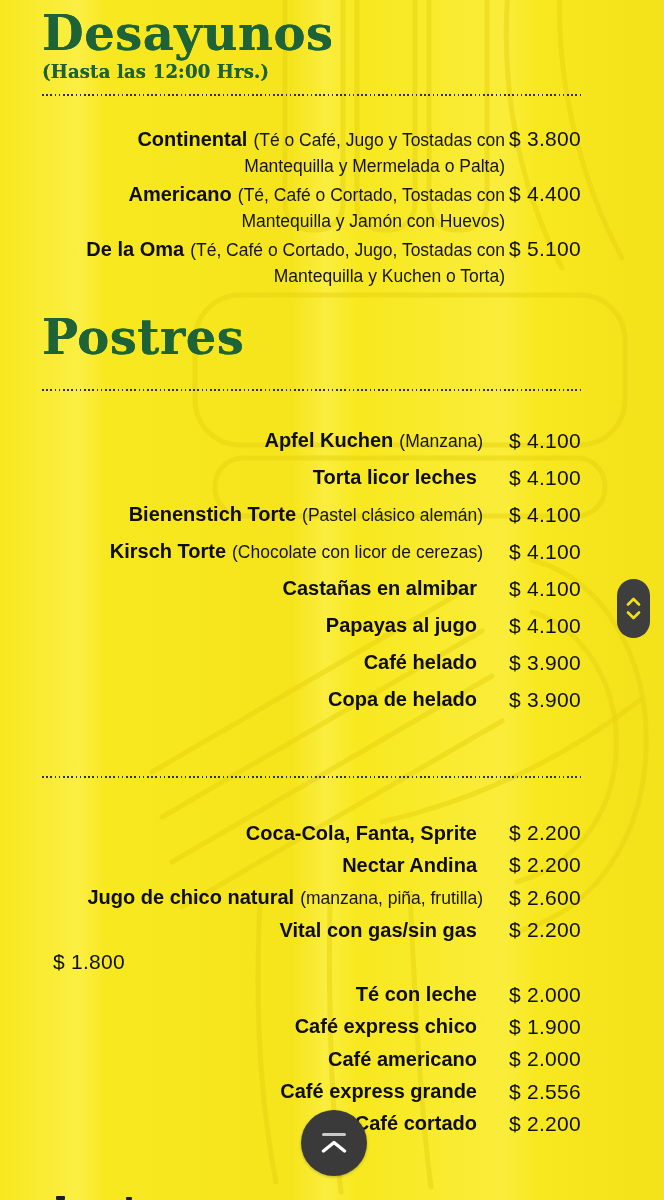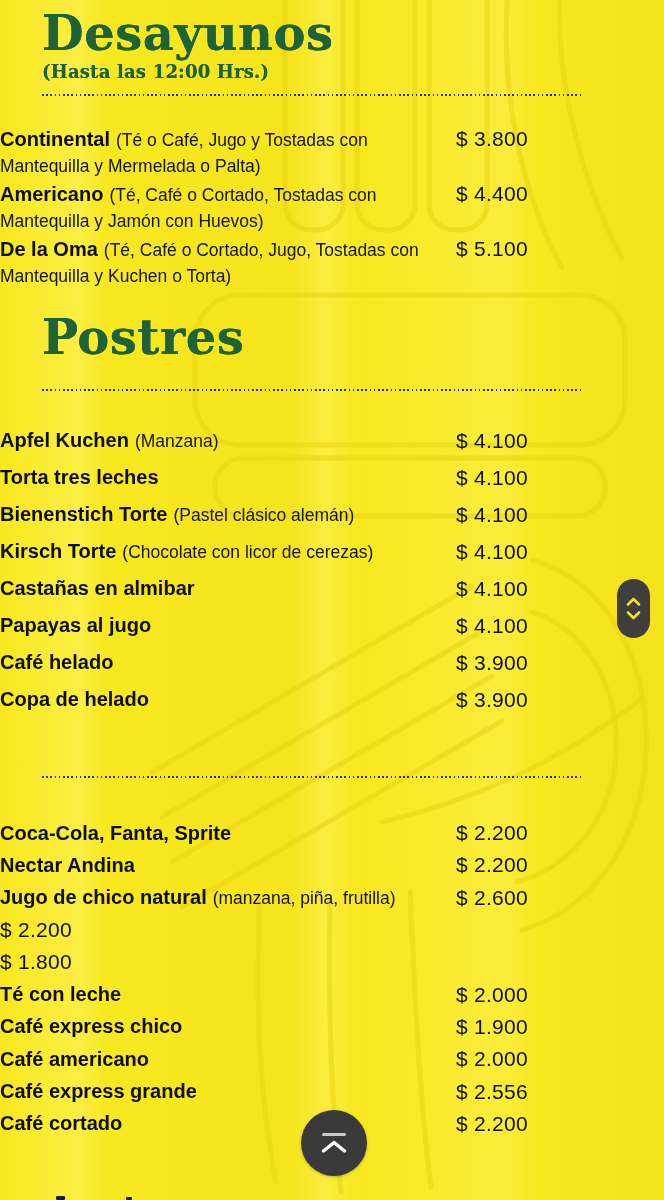--- a/index.html
+++ b/index.html
@@ -42,21 +42,21 @@
     text-shadow:0 0 .4px #1e6238;
   }
   .rule{
     margin-left:42px;width:540px;height:2px;
     background:repeating-linear-gradient(90deg,#2f2f2f 0 1.6px,transparent 1.6px 4.2px);
   }
   .sec-desayunos .rule{margin-top:11px;}
   .sec-postres .rule{margin-top:24px;}
   .sec-bebidas .rule{margin-top:14px;}
   
-  .items{width:528px;}
+  .items{margin-left:53px;width:528px;text-align:right;}
   .sec-desayunos .items{margin-top:30px;}
   .sec-postres .items{margin-top:31px;}
   .sec-bebidas .items{margin-top:39px;}
   .item{display:flex;justify-content:space-between;align-items:flex-start;margin-bottom:2px;}
   .itext{width:452px;font-size:17.5px;line-height:26px;color:#151515;}
   .iname{font-weight:700;font-size:20px;color:#0e0e0e;}
   .idesc{margin-left:6px;}
   .row{height:37px;display:flex;justify-content:space-between;align-items:center;}
   .sec-bebidas .row{height:32.3px;}
   .row .itext{width:430px;line-height:normal;}
@@ -145,21 +145,21 @@
     <div class="rule"></div>
     <div class="items">
       <div class="row">
         <div class="itext"><span class="iname">Apfel Kuchen</span><span class="idesc">(Manzana)</span></div>
         <div class="price">
             <span>$</span>
             <span>4.100</span>
           </div>
       </div>
       <div class="row">
-        <div class="itext"><span class="iname">Torta tres leches</span><span class="idesc"></span></div>
+        <div class="itext"><span class="iname">Torta licor leches</span><span class="idesc"></span></div>
         <div class="price">
             <span>$</span>
             <span>4.100</span>
           </div>
       </div>
       <div class="row">
         <div class="itext"><span class="iname">Bienenstich Torte</span><span class="idesc">(Pastel clásico alemán)</span></div>
         <div class="price">
             <span>$</span>
             <span>4.100</span>
@@ -221,20 +221,21 @@
           </div>
       </div>
       <div class="row">
         <div class="itext"><span class="iname">Jugo de chico natural</span><span class="idesc">(manzana, piña, frutilla)</span></div>
         <div class="price">
             <span>$</span>
             <span>2.600</span>
           </div>
       </div>
       <div class="row">
+        <div class="itext"><span class="iname">Vital con gas/sin gas</span><span class="idesc"></span></div>
         <div class="price">
             <span>$</span>
             <span>2.200</span>
           </div>
       </div>
       <div class="row">
         <div class="price">
             <span>$</span>
             <span>1.800</span>
           </div>

